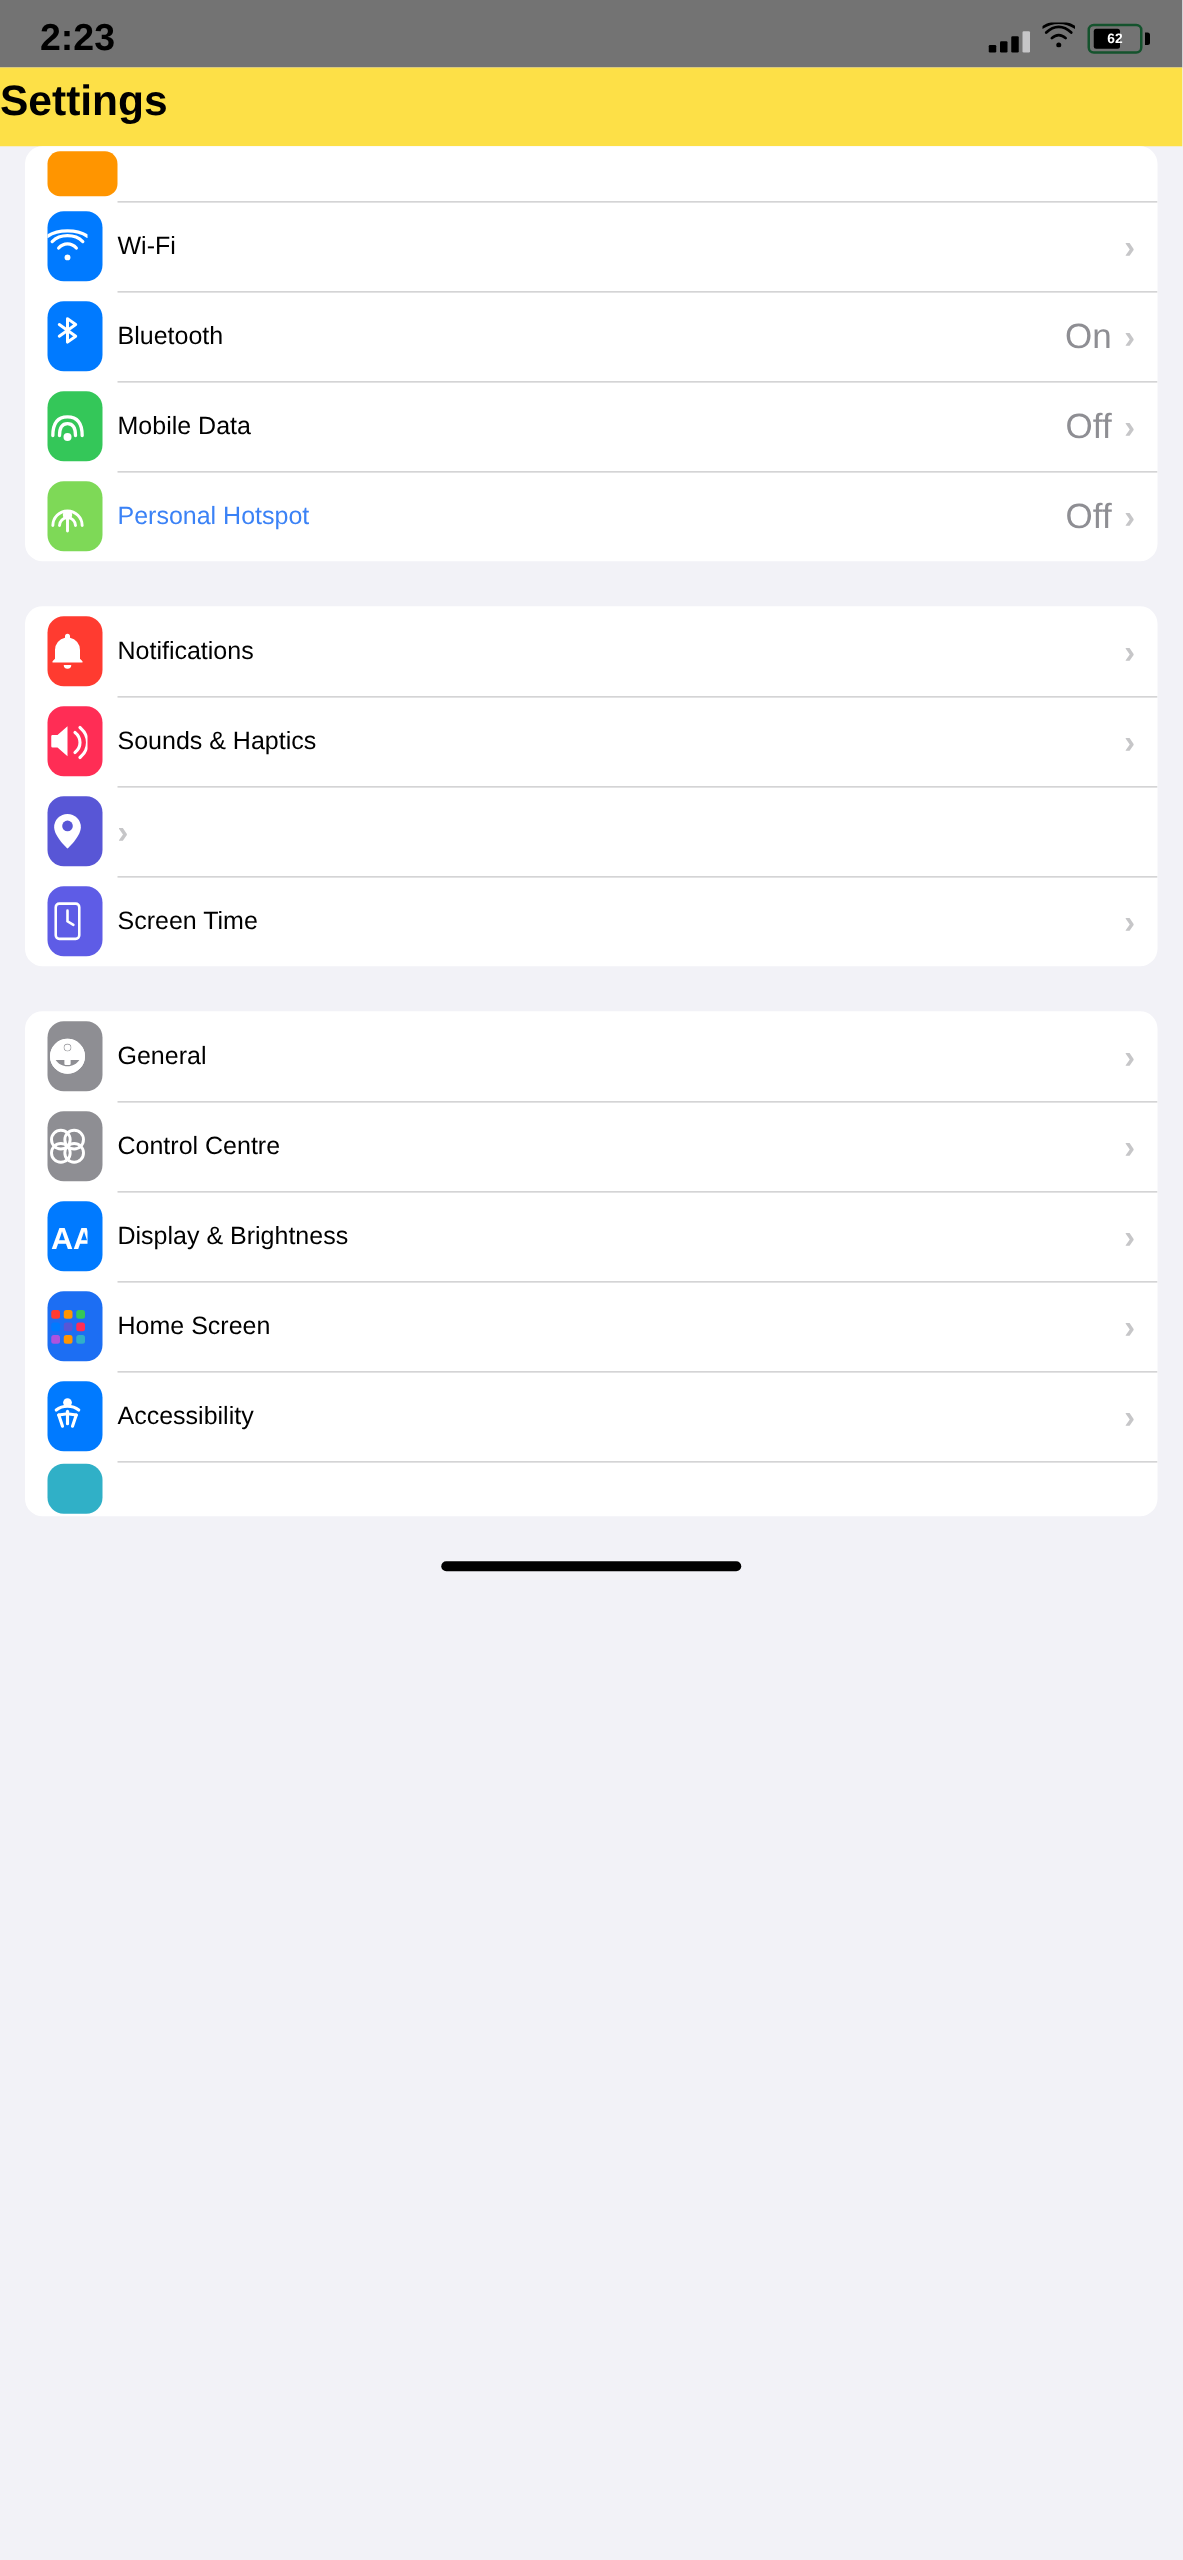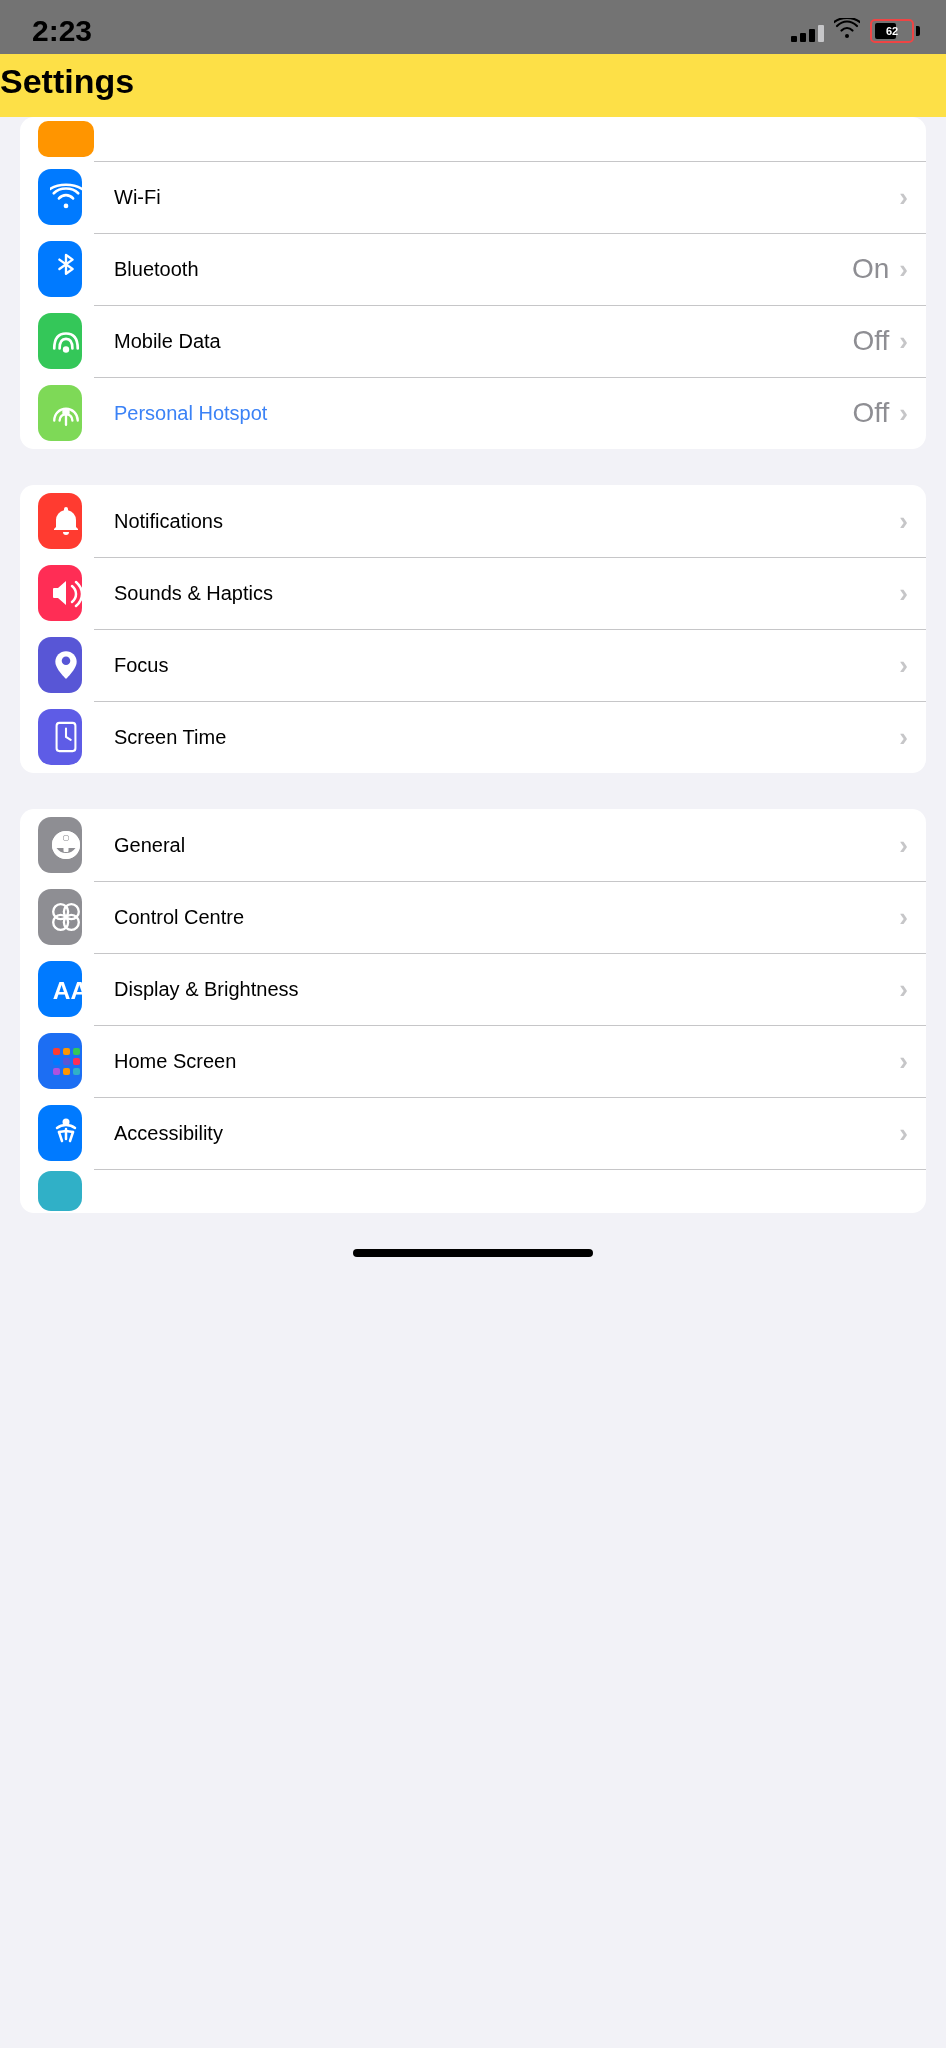--- a/index.html
+++ b/index.html
@@ -52,21 +52,21 @@
     }
 
     .wifi-icon {
       font-size: 22px;
       color: #000;
     }
 
     .battery-container {
       display: flex;
       align-items: center;
-      border: 2px solid #ef4444;
+      border: 2px solid #14532d;
       border-radius: 5px;
       padding: 2px 3px;
       position: relative;
       height: 24px;
       width: 44px;
     }
 
     .battery-fill {
       background-color: #000;
       height: 100%;
@@ -133,22 +133,22 @@
       height: 0.5px;
       background-color: #c6c6c8;
     }
 
     .icon-wrapper {
       width: 44px;
       height: 56px;
       border-radius: 13px;
       display: flex;
       align-items: center;
-      justify-content: flex-end;
-      margin-right: 32px;
+      justify-content: flex-start;
+      margin-right: 12px;
       flex-shrink: 0;
     }
 
     .icon-wrapper svg {
       width: 32px;
       height: 32px;
     }
 
     .row-label {
       flex: 1;
@@ -321,21 +321,20 @@
     <span class="chevron">›</span>
   </div>
 
   <div class="settings-row">
     <div class="icon-wrapper" style="background-color:#5856d6;">
       <svg viewBox="0 0 30 30" fill="white" width="28" height="28">
         <path d="M25 12c0 7-10 16-10 16S5 19 5 12a10 10 0 1 1 20 0z" fill="white"></path>
         <circle cx="15" cy="11" r="4" fill="#5856d6"></circle>
       </svg>
     </div>
-    <span class="row-label">Focus</span>
     <span class="chevron">›</span>
   </div>
 
   <div class="settings-row">
     <div class="icon-wrapper" style="background-color:#5e5ce6;">
       <svg viewBox="0 0 30 34" fill="white" width="26" height="26">
         <rect x="5" y="2" width="20" height="30" rx="3" stroke="white" stroke-width="2.2" fill="none"></rect>
         <path d="M15 8v9l5 3" stroke="white" stroke-width="2.2" stroke-linecap="round" fill="none"></path>
       </svg>
     </div>

